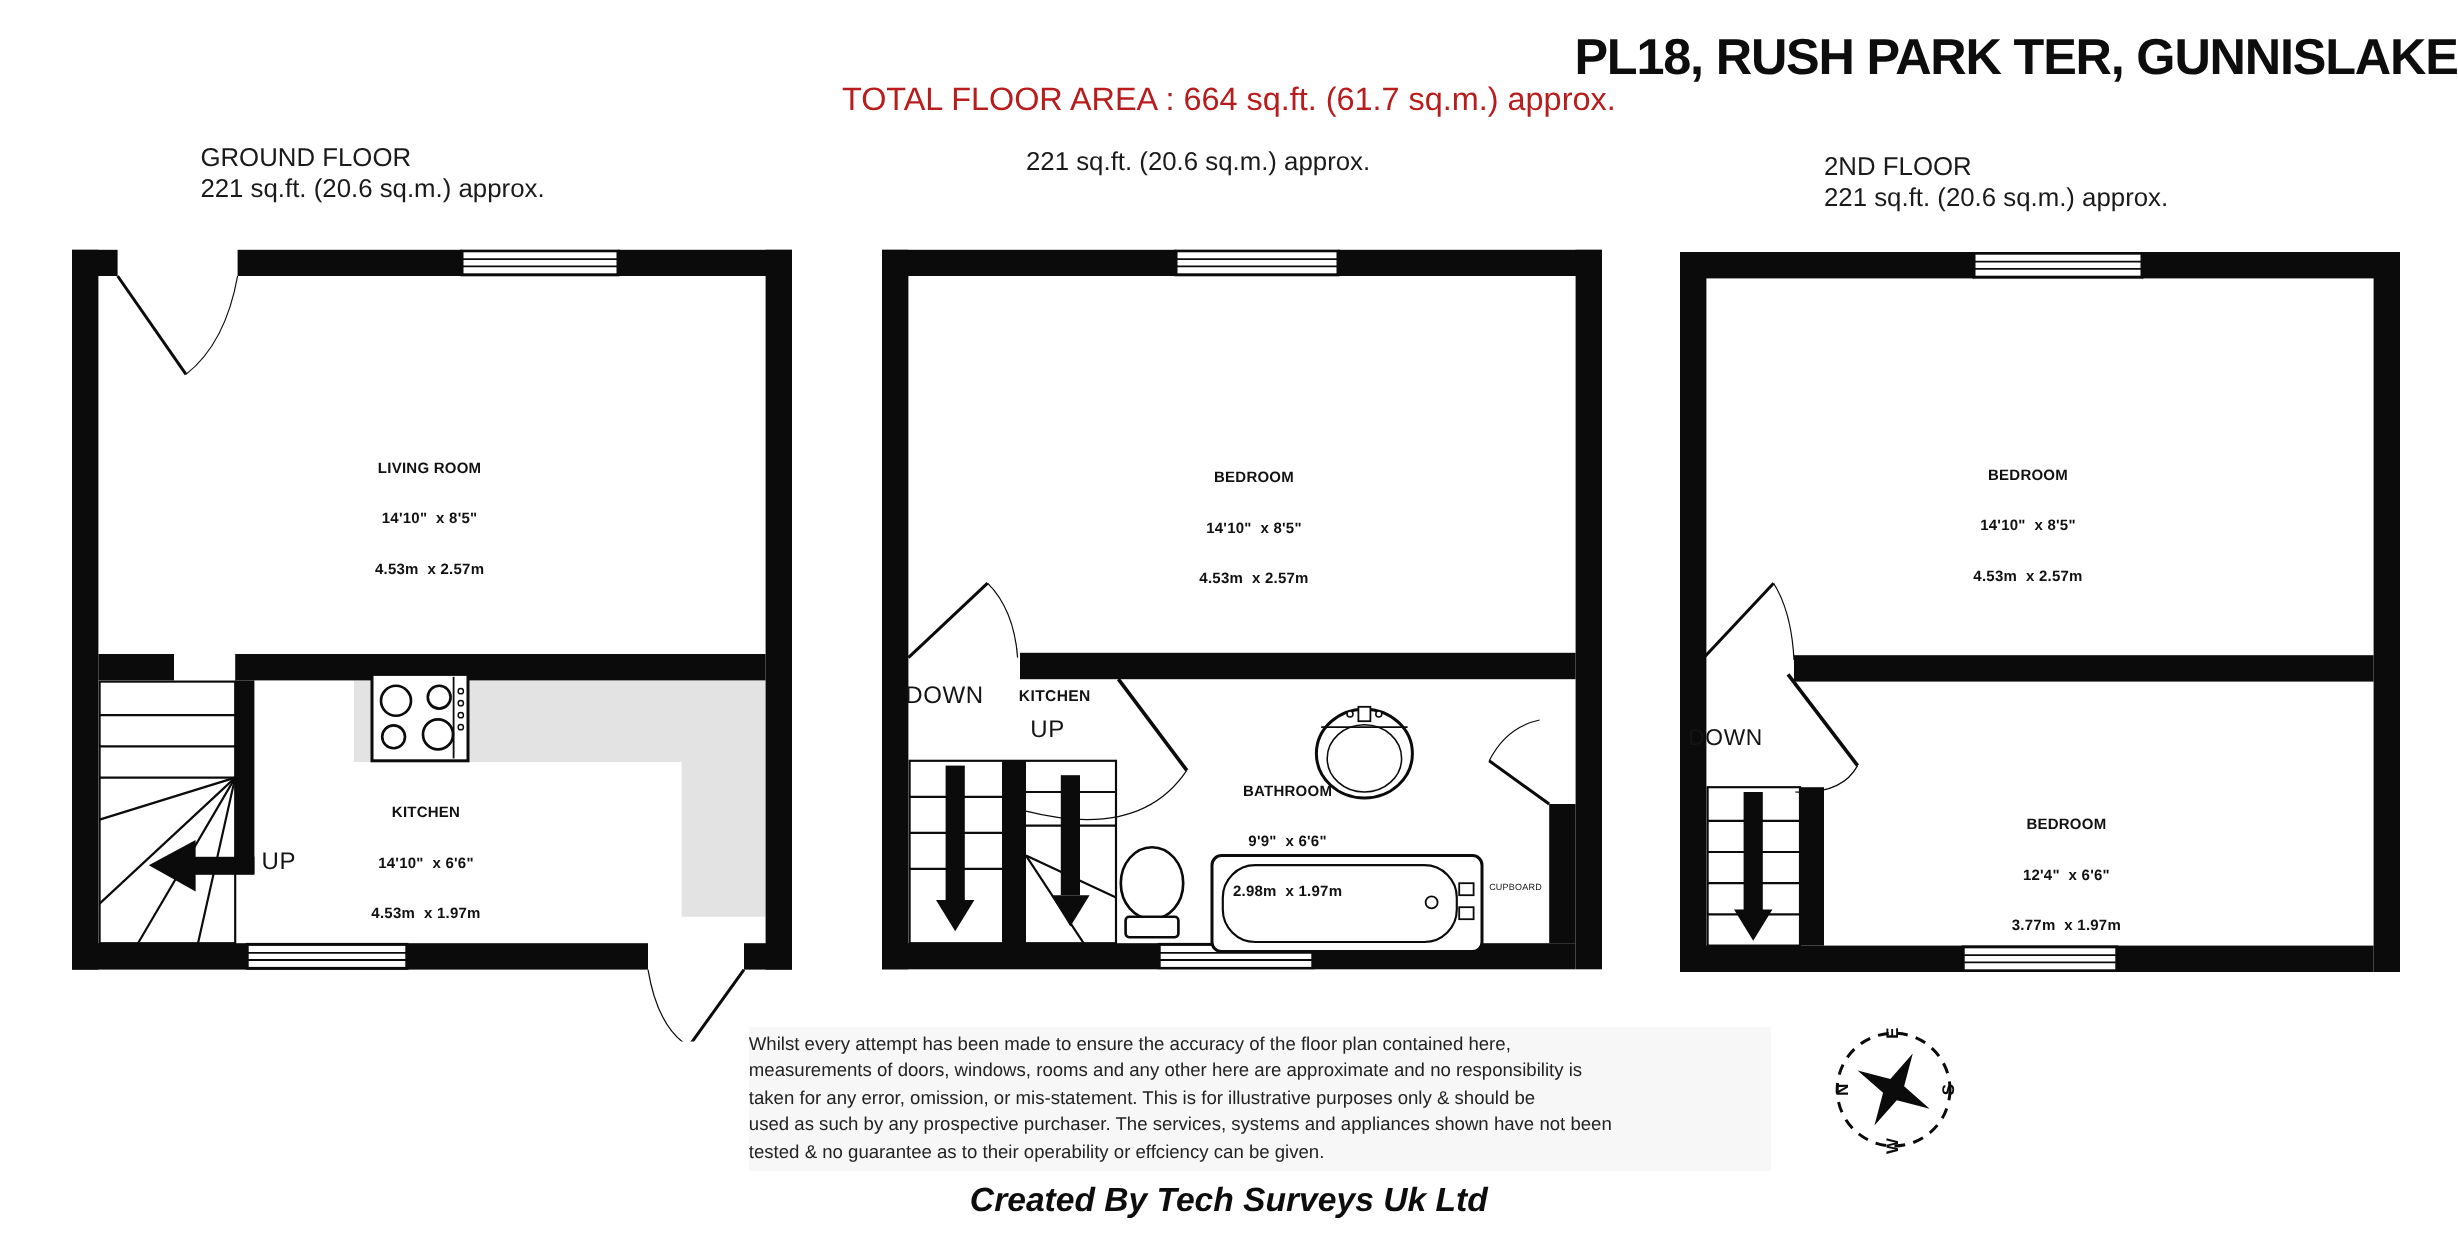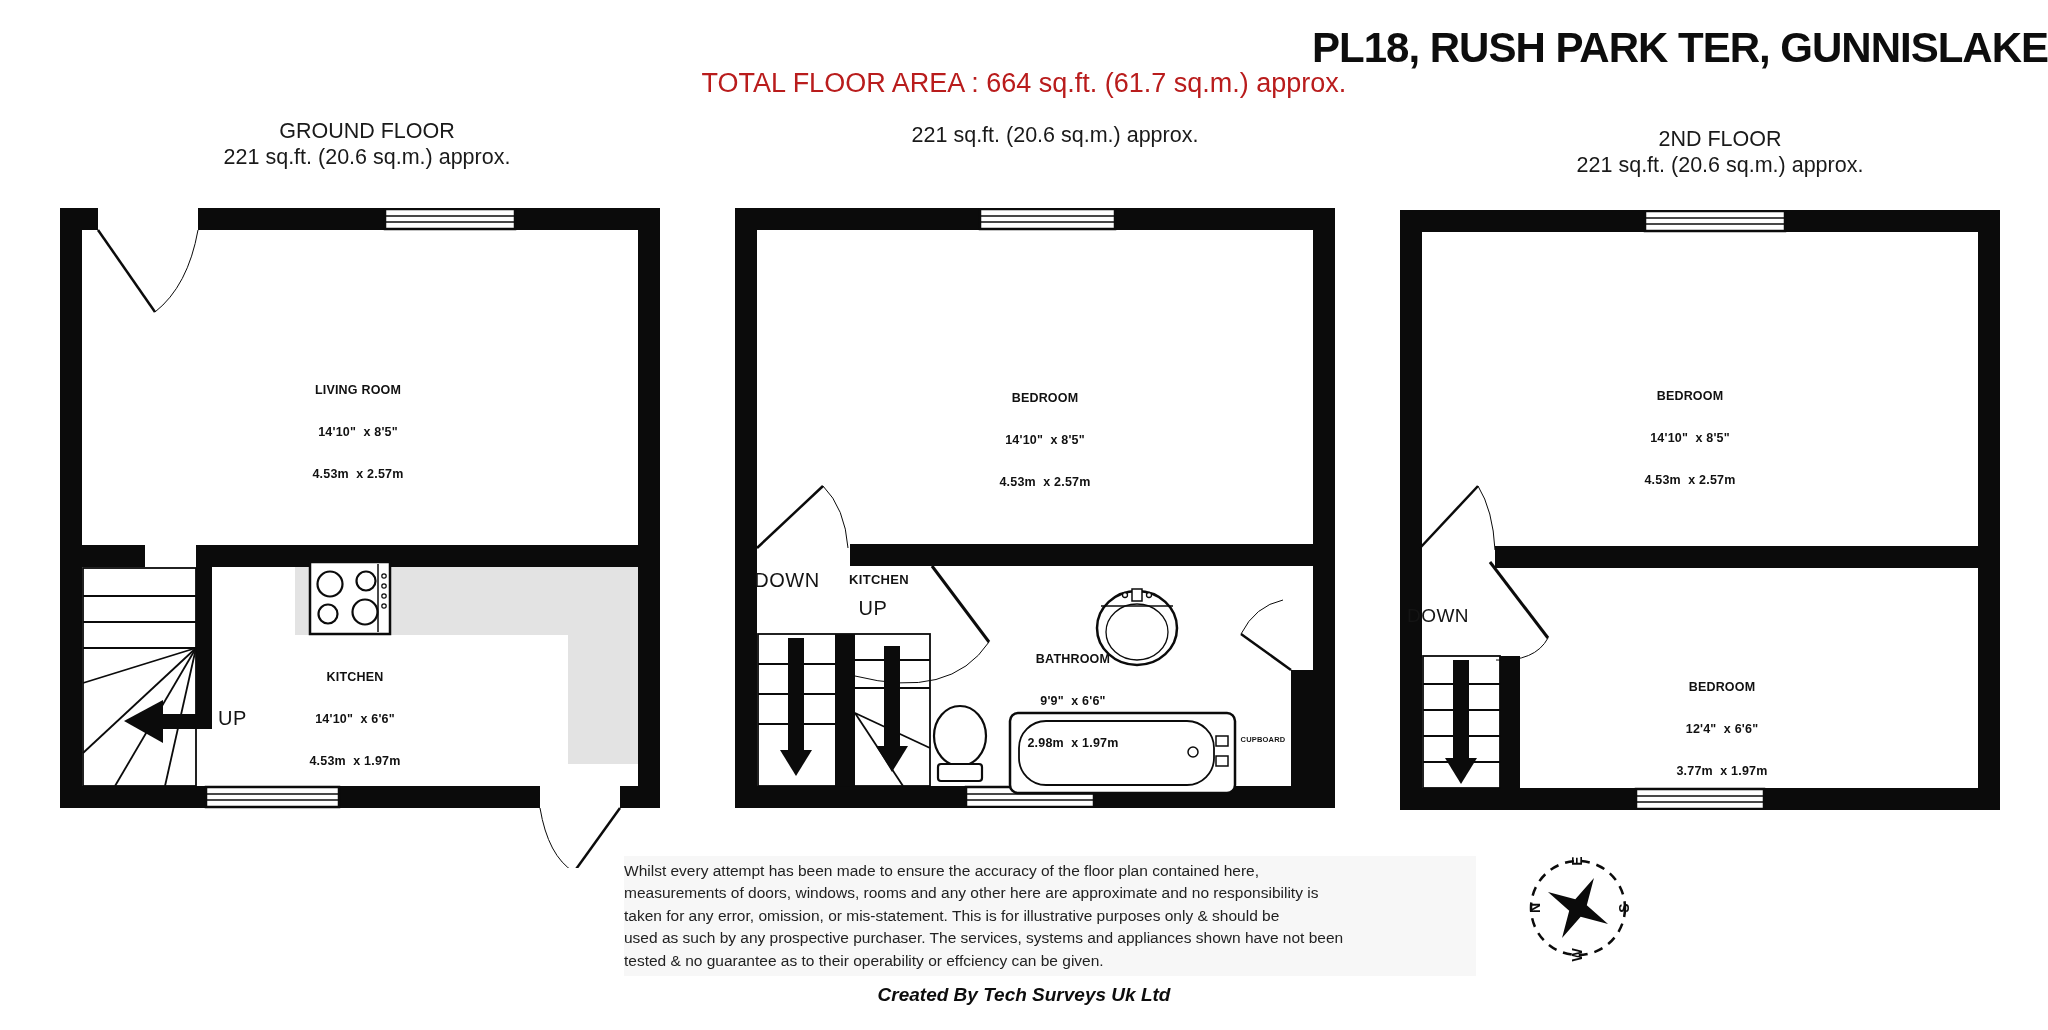--- a/index.html
+++ b/index.html
@@ -2,33 +2,33 @@
 <html><head>
 <meta charset="utf-8">
 <style>
   html,body{margin:0;padding:0;background:#fff;}
   .page{position:relative;width:2048px;height:1030px;background:#ffffff;
         font-family:"Liberation Sans",sans-serif;color:#111;overflow:hidden;}
   .title{position:absolute;left:0;top:24px;width:2048px;text-align:right;
          font-size:42px;font-weight:bold;letter-spacing:-1px;color:#0d0d0d;}
   .subtitle{position:absolute;left:0;top:68px;width:2048px;text-align:center;
             font-size:27px;font-weight:normal;color:#b91c1c;}
-  .floor-header{position:absolute;width:400px;text-align:center;font-size:21.5px;
+  .floor-header{position:absolute;width:400px;text-align:left;font-size:21.5px;
                 line-height:26px;color:#1a1a1a;}
   .floor-svg{position:absolute;}
   .room-label{position:absolute;width:200px;text-align:center;font-weight:bold;
               font-size:12.5px;line-height:14px;letter-spacing:.2px;color:#111;white-space:pre;}
   .annot{position:absolute;text-align:center;color:#141414;white-space:nowrap;}
   .annot-big{font-size:20px;font-weight:normal;letter-spacing:.5px;}
   .annot-small{font-size:13px;font-weight:bold;letter-spacing:.3px;}
-  .annot-tiny{font-size:7.5px;font-weight:bold;letter-spacing:.2px;}
+  .annot-tiny{font-size:7.5px;font-weight:normal;letter-spacing:.2px;}
   .disclaimer{position:absolute;left:624px;top:856px;width:852px;background:#f7f7f7;
               text-align:left;font-size:15.5px;line-height:22.4px;color:#222;padding:4px 0;}
   .credit{position:absolute;left:0;top:984px;width:2048px;text-align:center;
-          font-size:19px;font-weight:bold;font-style:italic;color:#0d0d0d;}
+          font-size:28px;font-weight:bold;font-style:italic;color:#0d0d0d;}
   svg line,svg path{stroke-linecap:butt;}
 </style>
 </head>
 <body>
 
 <div class="page">
 
   <div class="title">PL18, RUSH PARK TER, GUNNISLAKE</div>
   <div class="subtitle">TOTAL FLOOR AREA : 664 sq.ft. (61.7 sq.m.) approx.</div>
 

